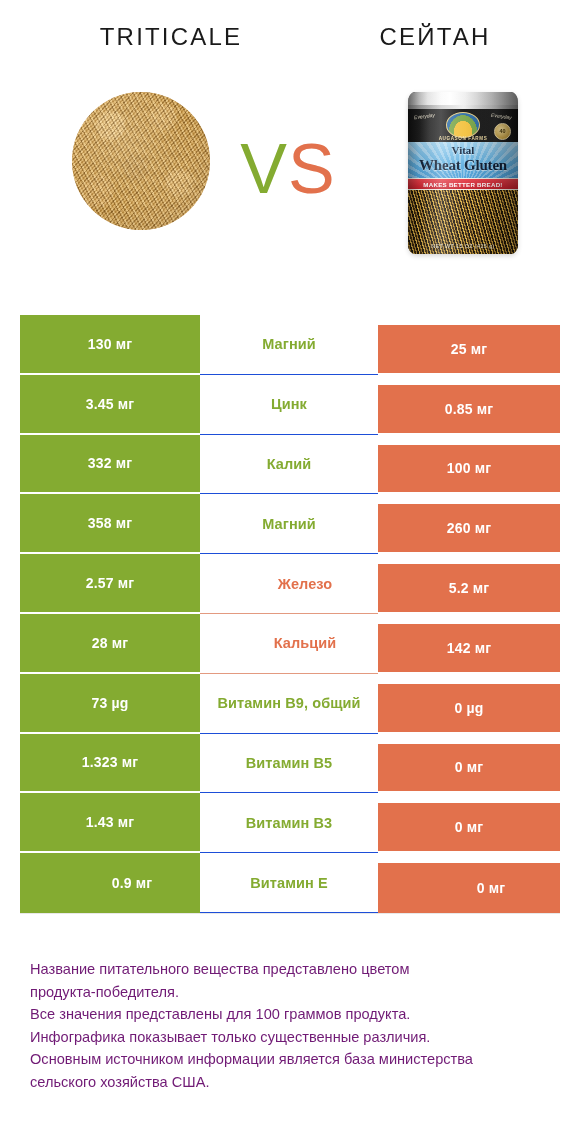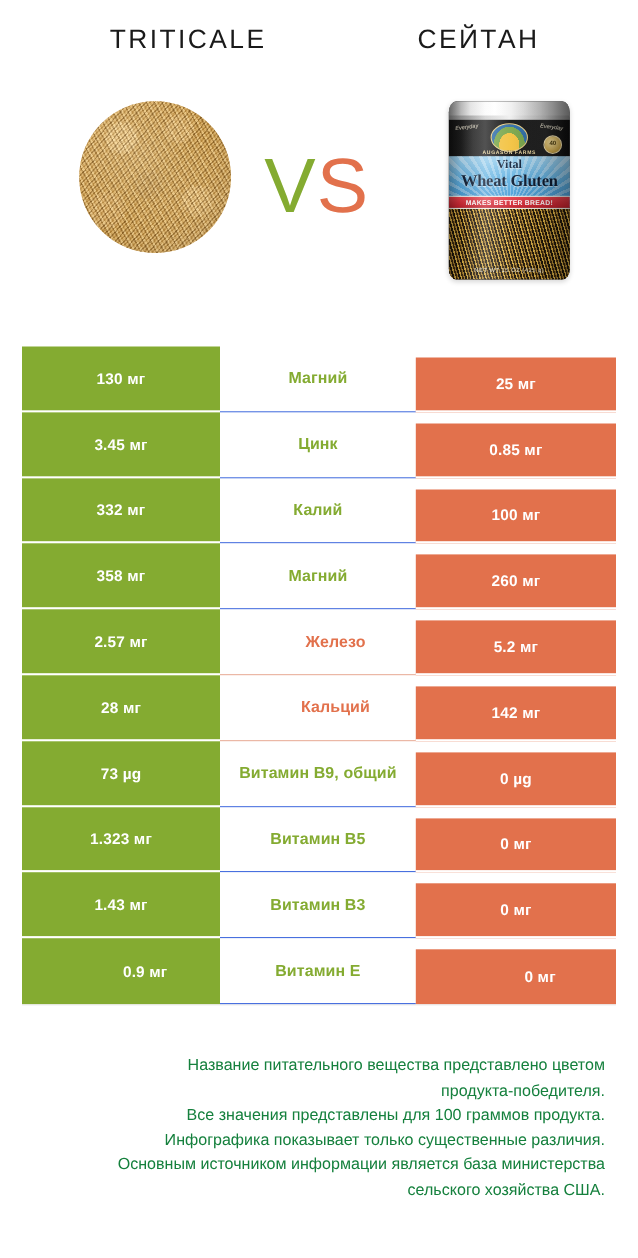--- a/index.html
+++ b/index.html
@@ -368,25 +368,25 @@
     height: 1px;
     background: #e8e8e8;
   }
 
   
   .footer {
     position: absolute;
     left: 30px;
     top: 958px;
     width: 520px;
-    text-align: right;
+    text-align: left;
     font-size: 14.6px;
     font-weight: 400;
     line-height: 22.5px;
-    color: #15803d;
+    color: #701a75;
   }
   .footer p { margin: 0; }
 </style>
 </head>
 <body>
 
 <div class="page">
 
   <div class="titles">
     <div class="title title-left">TRITICALE</div>

